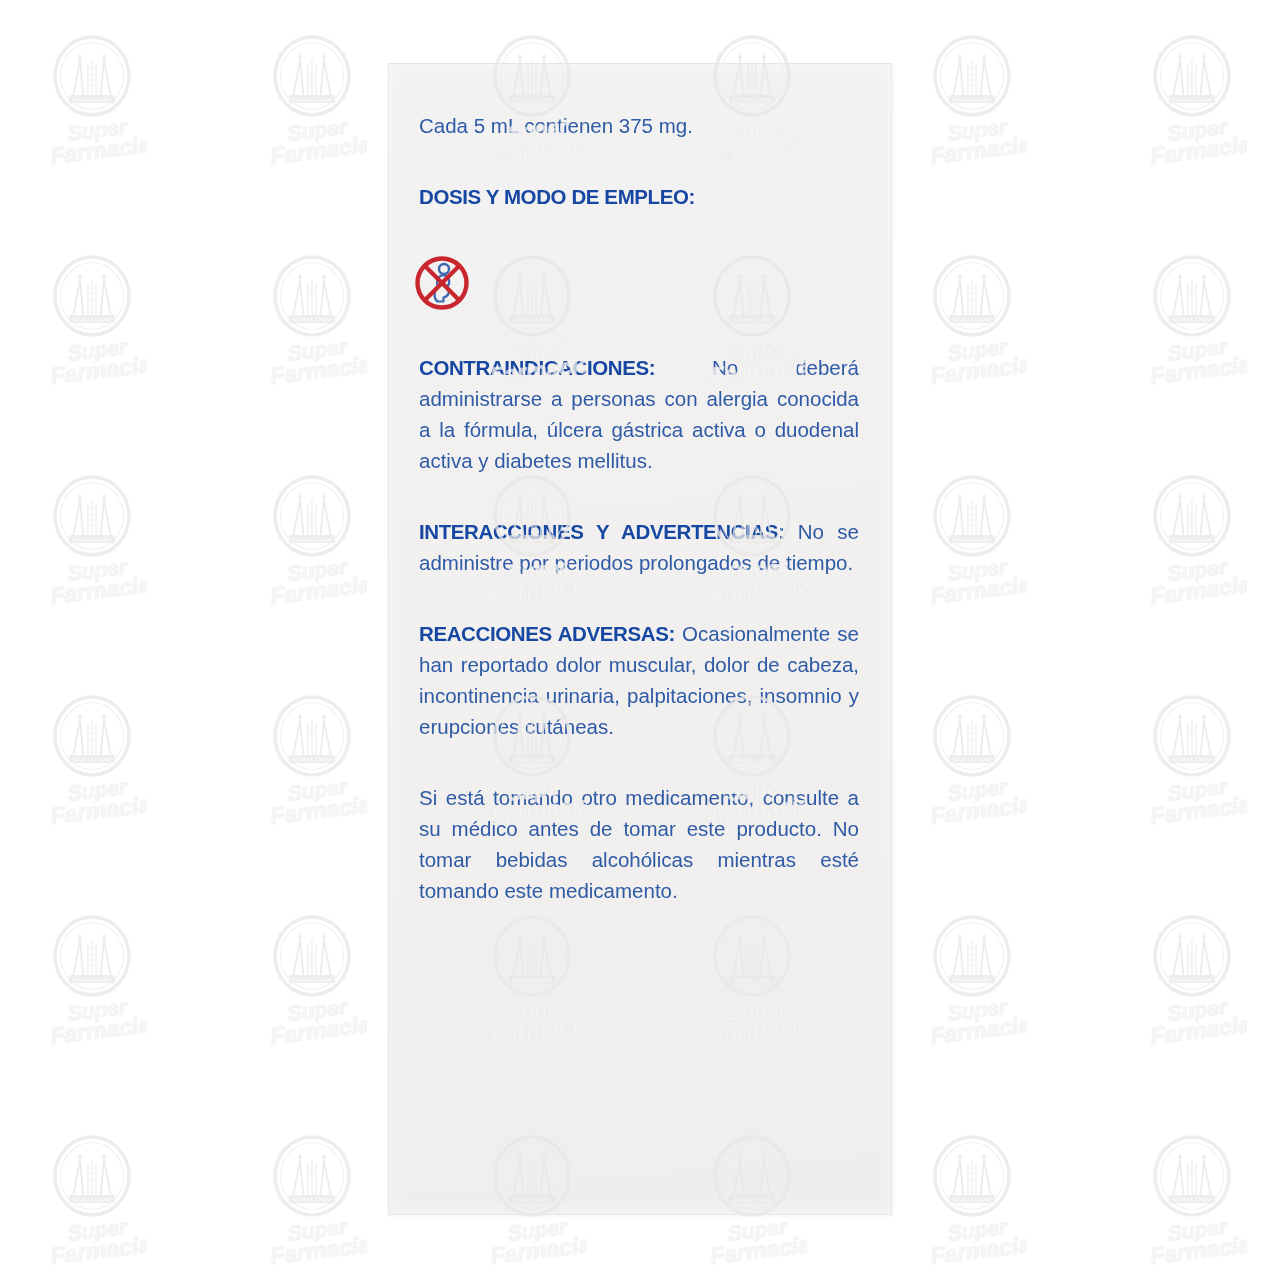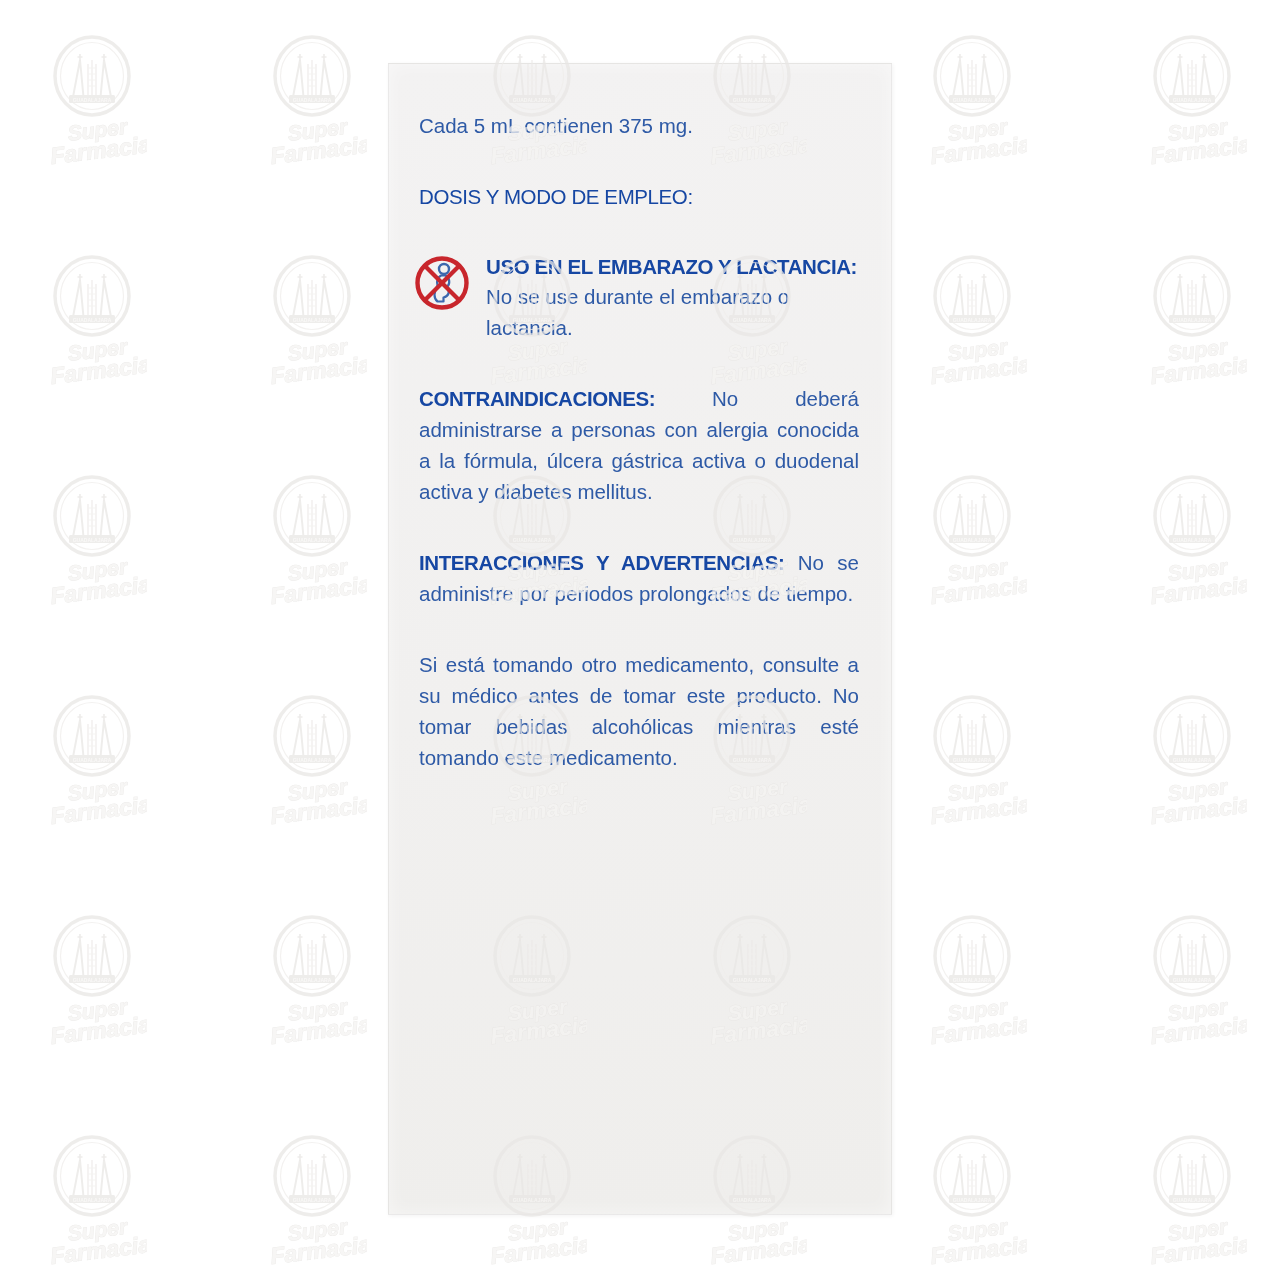--- a/index.html
+++ b/index.html
@@ -22,21 +22,21 @@
     font-size:20.5px;line-height:31px;
     color:#2e5aa6;
     text-align:justify;
   }
   .para b{
     color:#1647a3;
     letter-spacing:-0.4px;
   }
   p.heading-line{
     margin:0;
-    font-weight:normal;color:#1647a3;
+    font-weight:bold;color:#1647a3;
     font-size:20.5px;line-height:31px;
     letter-spacing:-0.4px;
     white-space:nowrap;
   }
   .fit{display:inline-block;white-space:nowrap;}
   
   .icon-row{
     display:flex;align-items:flex-start;
     margin:0 0 40px 0;
   }
@@ -71,31 +71,28 @@
   <div class="icon-row">
     <svg class="glyph" width="58" height="58" viewBox="0 0 58 58">
       <circle cx="31" cy="15" r="5" fill="none" stroke="#3c67ad" stroke-width="2.4"></circle>
       <path d="M28 21.5 C24.5 23.5 23.5 27.5 24.5 31.5 C20.5 38 20.5 44.5 24.5 47.5
                L30.5 47.5 L30.5 43.5 C35.5 42.5 37.5 37.5 34.5 32.5
                C37.5 29 36.5 23.5 32.5 21.5 Z" fill="none" stroke="#3c67ad" stroke-width="2.2" stroke-linejoin="round"></path>
       <line x1="12.5" y1="12.5" x2="45.5" y2="45.5" stroke="#c8262c" stroke-width="4.2"></line>
       <line x1="45.5" y1="12.5" x2="12.5" y2="45.5" stroke="#c8262c" stroke-width="4.2"></line>
       <circle cx="29" cy="29" r="24.5" fill="none" stroke="#c8262c" stroke-width="4.4"></circle>
     </svg>
-    <div class="txt">
-      <div class="h"><span class="fit">USO EN EL EMBARAZO Y LACTANCIA:</span></div>
-      <div class="b">No se use durante el embarazo o lactancia.</div>
-    </div>
   </div>
 
   <p class="para"><b>CONTRAINDICACIONES:</b> <span>No deberá administrarse a personas con alergia conocida a la fórmula, úlcera gástrica activa o duodenal activa y diabetes mellitus.</span></p>
 
   <p class="para"><b>INTERACCIONES Y ADVERTENCIAS:</b> <span>No se administre por periodos prolongados de tiempo.</span></p>
 
 
+  <p class="para"><b>REACCIONES ADVERSAS:</b> <span>Ocasionalmente se han reportado dolor muscular, dolor de cabeza, incontinencia urinaria, palpitaciones, insomnio y erupciones cutáneas.</span></p>
 
   <div class="para">
     <div style="text-align:justify;">Si está tomando otro medicamento, consulte a su médico antes de tomar este producto. No tomar bebidas alcohólicas mientras esté tomando este medicamento.</div>
   </div>
 
 </div>
 
 <div class="wm-layer">
     <div class="wm" style="left: 37px; top: 34px;">
     <svg width="110" height="132" viewBox="0 0 110 132">

